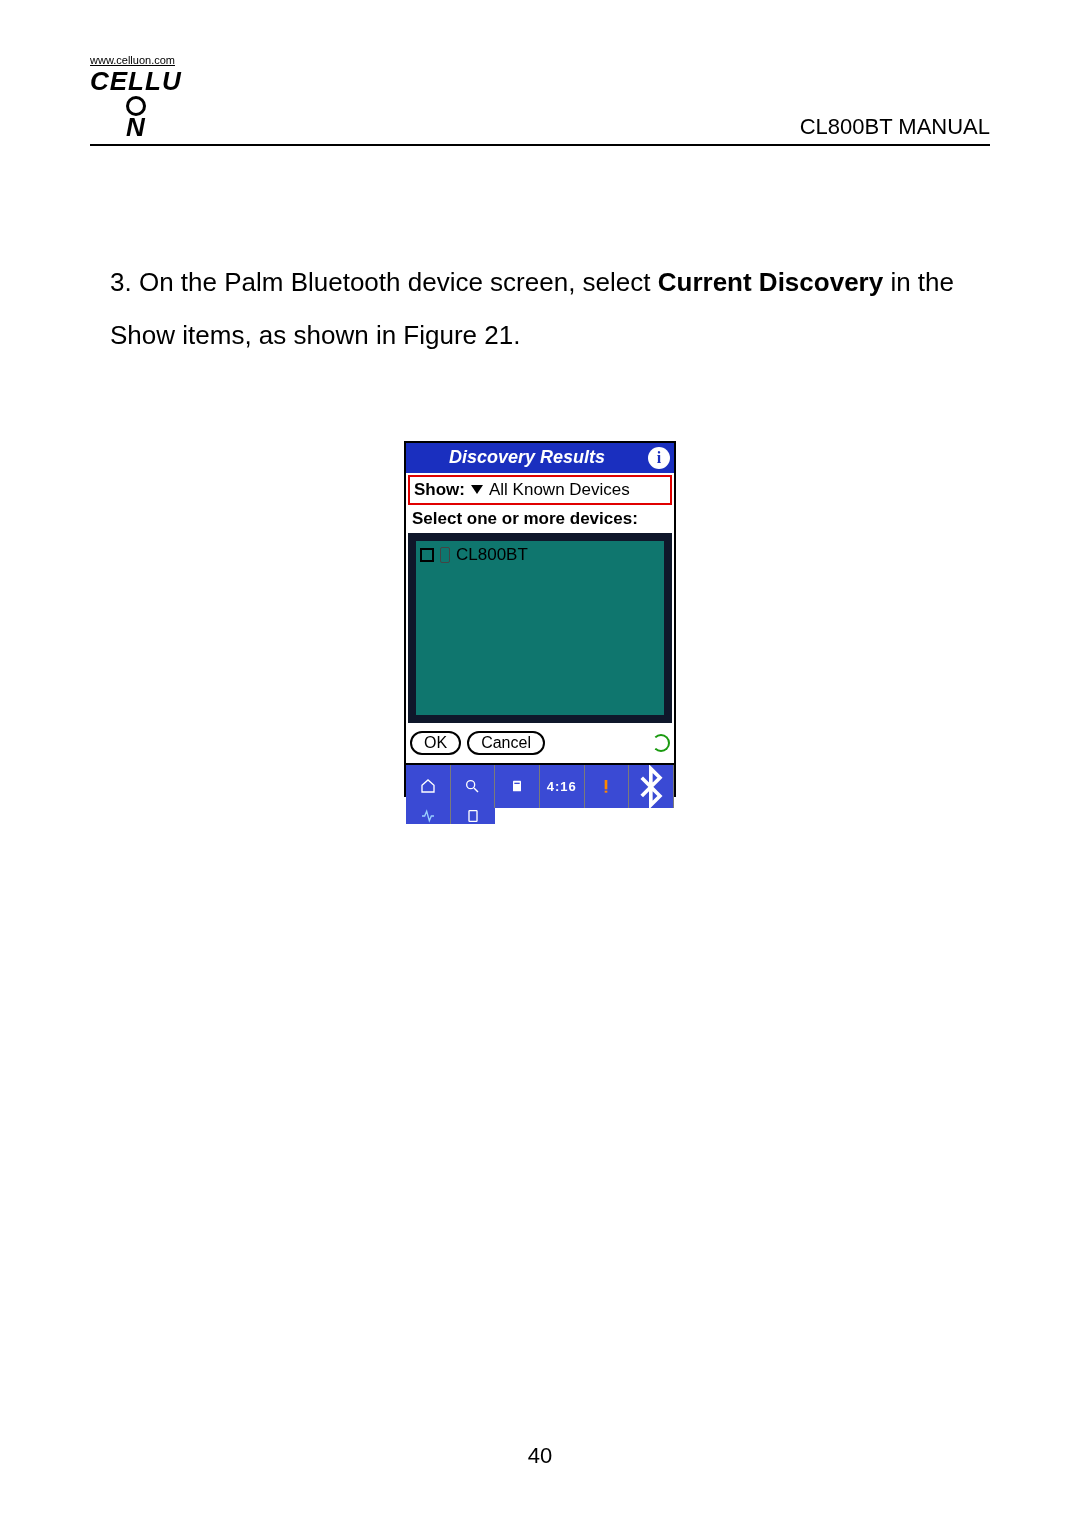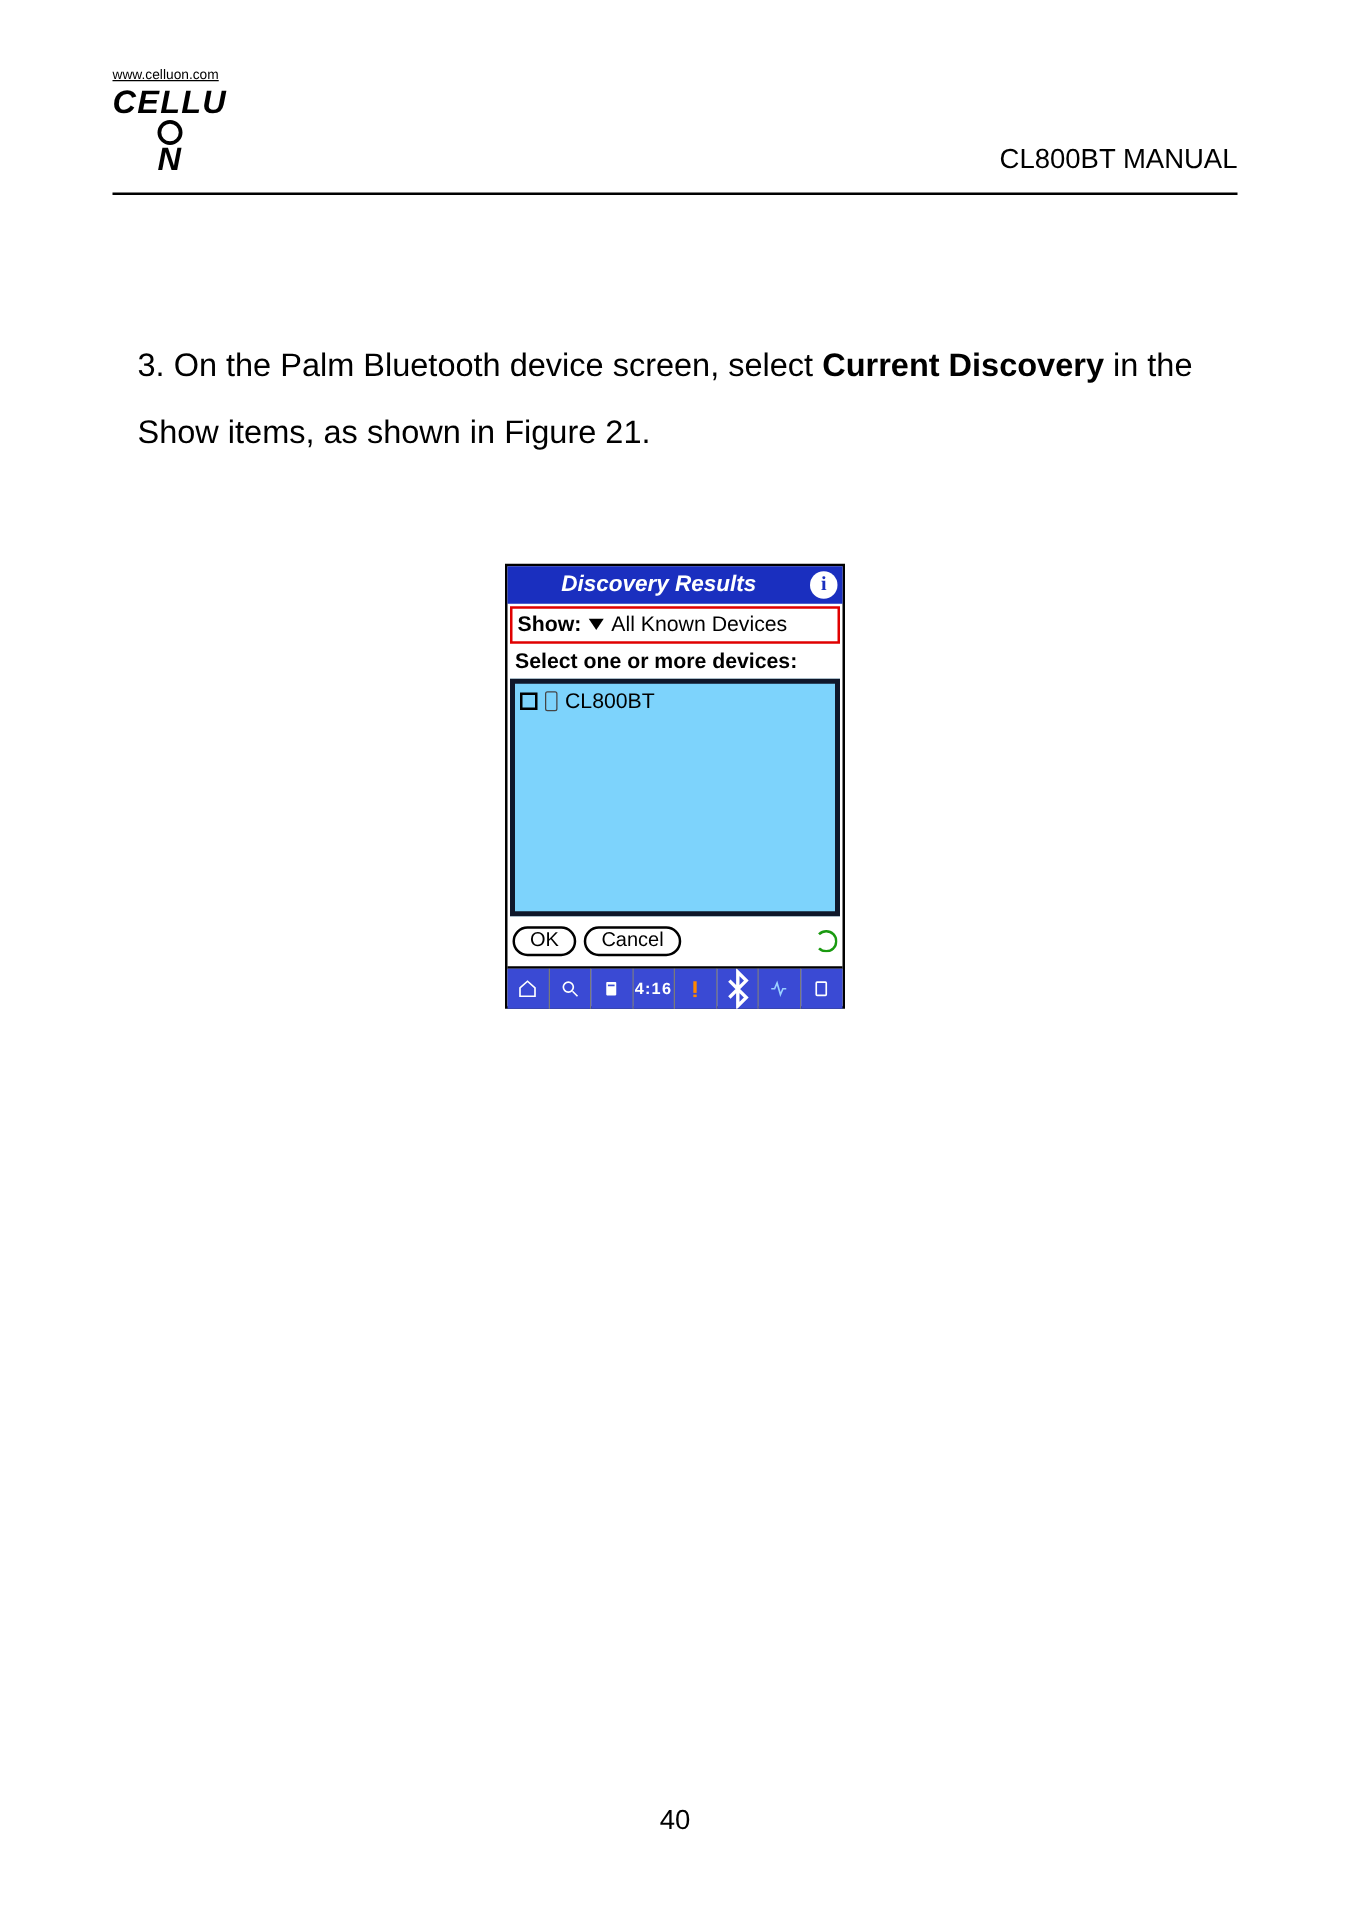--- a/index.html
+++ b/index.html
@@ -14,21 +14,21 @@
   .page {
     padding: 55px 90px 40px 90px;
     height: 100%;
     position: relative;
   }
   
   .header-row {
     display: flex;
     justify-content: space-between;
     align-items: flex-end;
-    padding-bottom: 14px;
+    padding-bottom: 4px;
     border-bottom: 2px solid #000;
     margin-bottom: 110px;
   }
   .logo-block { line-height: 1; }
   .logo-url {
     font-size: 11px;
     text-decoration: underline;
     margin-bottom: 2px;
   }
   .logo-brand {
@@ -106,24 +106,24 @@
     border-left: 6px solid transparent;
     border-right: 6px solid transparent;
     border-top: 9px solid #000;
   }
   .select-label {
     font-weight: bold;
     font-size: 17px;
     padding: 2px 6px 4px 6px;
   }
   .device-list {
-    border: 4px solid #0f172a;
+    border: 8px solid #0f172a;
     height: 190px;
     margin: 0 2px;
-    background: #7dd3fc;
+    background: #0f766e;
     padding: 4px;
   }
   .device-row {
     display: flex;
     align-items: center;
     gap: 6px;
     font-size: 17px;
   }
   .chk {
     width: 14px; height: 14px;
@@ -155,21 +155,21 @@
   .refresh-icon {
     width: 18px; height: 18px;
     border: 2px solid #1a9a10;
     border-radius: 50%;
     border-left-color: transparent;
     position: relative;
   }
   
   .sysbar {
     display: grid;
-    grid-template-columns: repeat(8, 1fr);
+    grid-template-columns: repeat(6, 1fr);
     height: 32px;
     border-top: 2px solid #000;
   }
   .sysbar > div {
     border-right: 1px solid #7a7a7a;
     display: flex; align-items: center; justify-content: center;
     background: #3a4ad4;
     color: #fff;
   }
   .sysbar > div:last-child { border-right: none; }

